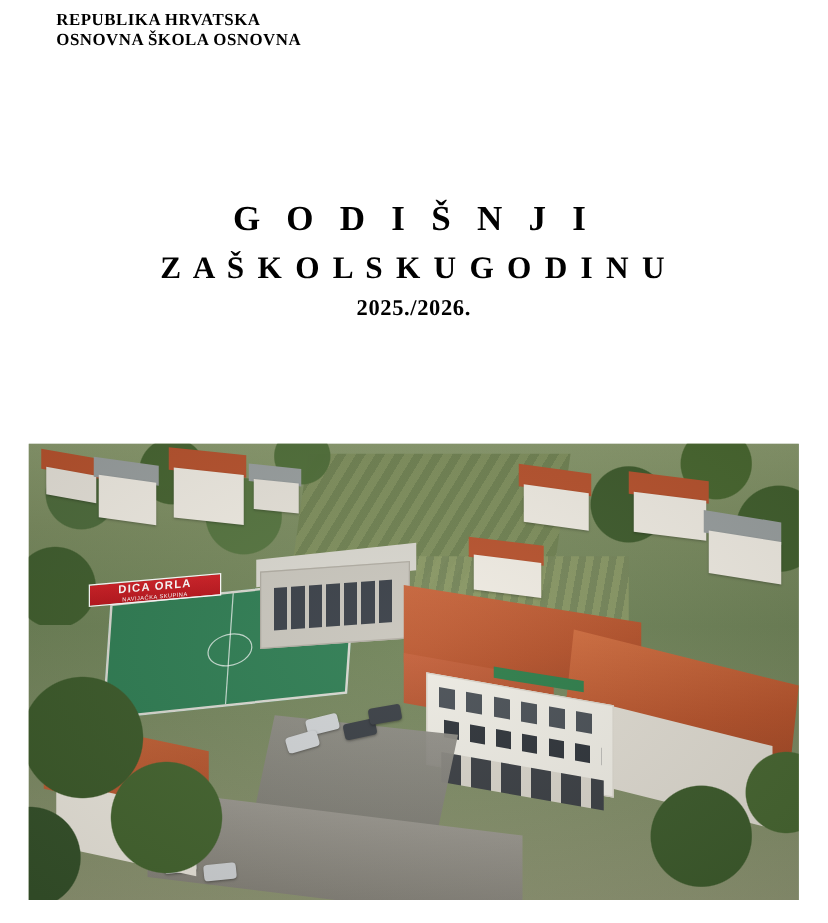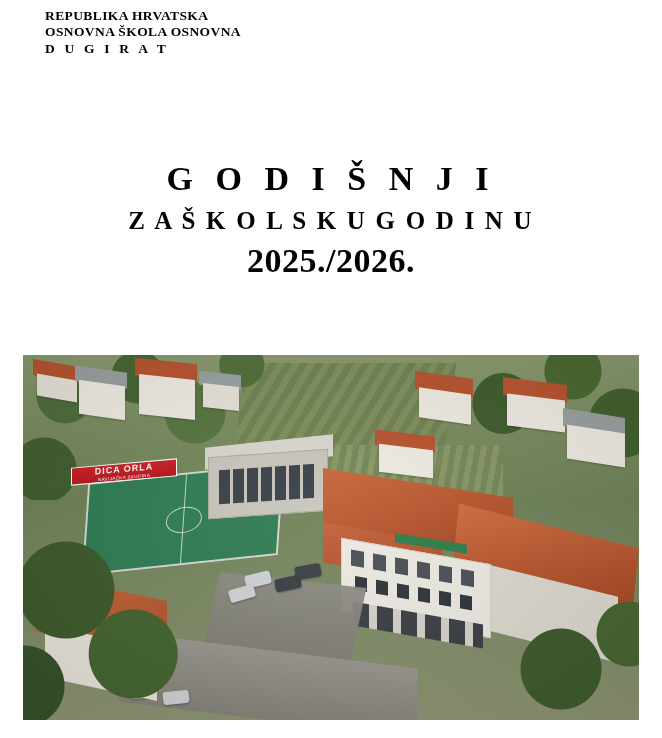--- a/index.html
+++ b/index.html
@@ -53,36 +53,36 @@
     width: 662px;
     text-align: center;
   }
   .title-line {
     font-family: "Liberation Serif", serif;
     font-weight: bold;
     color: #000;
     white-space: nowrap;
   }
   .title-1 {
-    font-size: 34px;
+    font-size: 28px;
     letter-spacing: 7px;
     margin-bottom: 9px;
   }
   .title-2 {
     font-size: 25px;
     letter-spacing: 7px;
     margin-bottom: 9px;
   }
   .title-3 {
     font-size: 25px;
     letter-spacing: 2.2px;
     margin-bottom: 7px;
   }
   .title-4 {
-    font-size: 34px;
+    font-size: 18px;
     letter-spacing: 0.5px;
     font-family: Liberation Serif, serif;
   }
 
   
   .photo-wrap {
     position: absolute;
     left: 23px;
     top: 355px;
     width: 616px;
@@ -355,21 +355,20 @@
   }
 </style>
 </head>
 <body>
 
 <div class="page">
 
   <div class="letterhead">
     <div class="line1">REPUBLIKA HRVATSKA</div>
     <div class="line2">OSNOVNA ŠKOLA OSNOVNA</div>
-    <div class="line3">D U G I   R A T</div>
   </div>
 
   <div class="title-block">
     <div class="title-line title-1">G O D I Š N J I</div>
     <div class="title-line title-3">Z A  Š K O L S K U  G O D I N U</div>
     <div class="title-line title-4">2025./2026.</div>
   </div>
 
   <div class="photo-wrap">
     <div class="photo">

